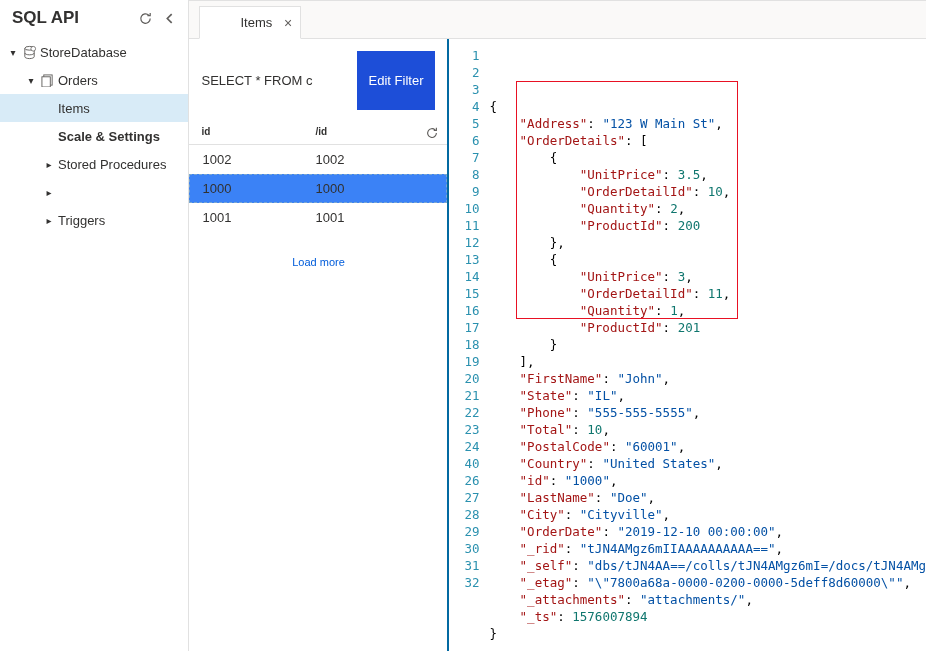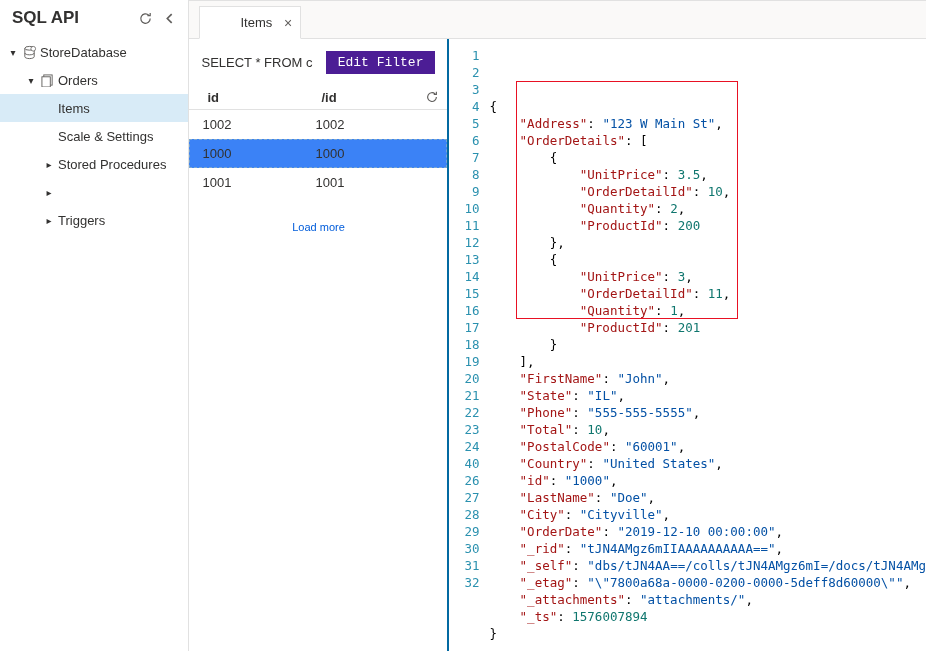--- a/index.html
+++ b/index.html
@@ -16,24 +16,24 @@
 .tree-icon { width: 18px; display: inline-flex; justify-content: center; color: #605e5c; }
 .tree-label { padding-left: 2px; }
 .main { flex: 1; display: flex; flex-direction: column; border-top: 1px solid #e1e1e1; }
 .tabbar { height: 38px; display: flex; align-items: flex-end; border-bottom: 1px solid #e1e1e1; padding-left: 10px; background: #faf9f8; }
 .tab { background: #fff; border: 1px solid #e1e1e1; border-bottom: 1px solid #fff; height: 33px; display: flex; align-items: center; padding: 0 28px 0 40px; position: relative; margin-bottom: -1px; font-size: 13px; }
 .tab-close { position: absolute; right: 8px; color: #605e5c; font-size: 14px; cursor: pointer; }
 .content { flex: 1; display: flex; }
 .items-pane { width: 260px; border-right: 2px solid #0369a1; display: flex; flex-direction: column; padding-top: 12px; }
 .query-row { display: flex; align-items: center; padding: 0 12px 12px 12px; gap: 10px; }
 .query-text { flex: 1; font-size: 13px; color: #323130; }
-.edit-filter { background: #4c1d95; color: #fff; border: none; padding: 4px 12px; font-size: 13px; cursor: pointer; font-family: Liberation Mono, monospace; }
+.edit-filter { background: #1d4ed8; color: #fff; border: none; padding: 22px 12px; font-size: 13px; cursor: pointer; }
 .items-table { width: 100%; }
 .items-thead { display: flex; border-bottom: 1px solid #e1e1e1; padding: 4px 0; }
-.items-th { flex: 1; padding-left: 18px; font-weight: 600; font-size: 13px; }
+.items-th { flex: 1; padding-left: 12px; font-weight: 600; font-size: 10px; }
 .items-th-refresh { width: 30px; display: flex; justify-content: center; color: #605e5c; cursor: pointer; }
 .items-tr { display: flex; height: 29px; align-items: center; cursor: pointer; border: 1px dashed transparent; justify-content: space-between; }
 .items-tr.selected { background: #3b82f6; border: 1px dashed #7BA7CE; }
 .items-td { flex: 1; padding-left: 12px; }
 .load-more { text-align: center; color: #015CDA; padding: 24px 0; cursor: pointer; font-size: 11px; }
 .editor { flex: 1; display: flex; font-family: Consolas, monospace; font-size: 12.5px; overflow: hidden; padding-top: 8px; position: relative; }
 .gutter { width: 40px; text-align: right; color: #2B91AF; padding-right: 10px; user-select: none; }
 .gutter div { height: 17px; line-height: 17px; }
 .code { flex: 1; white-space: pre; line-height: 17px; position: relative; }
 .code-line { height: 17px; }
@@ -84,21 +84,21 @@
               <rect x="1" y="3" width="9" height="11" fill="#fff" stroke="#605e5c"></rect>
             </svg>
         </span>
         <span class="tree-label">Orders</span>
       </div>
       <div id="tree-items">
           <div class="tree-row selected" style="padding-left: 42px;">
             <span class="caret"></span>
             <span class="tree-label">Items</span>
           </div>
-          <div class="tree-row" style="padding-left: 42px;">
+          <div class="tree-row" style="padding-left: 42px; font-weight: bold;">
             <span class="caret"></span>
             <span class="tree-label">Scale &amp; Settings</span>
           </div>
           <div class="tree-row" style="padding-left: 42px;">
             <span class="caret">▸</span>
             <span class="tree-label">Stored Procedures</span>
           </div>
           <div class="tree-row" style="padding-left: 42px;">
             <span class="caret">▸</span>
           </div>

